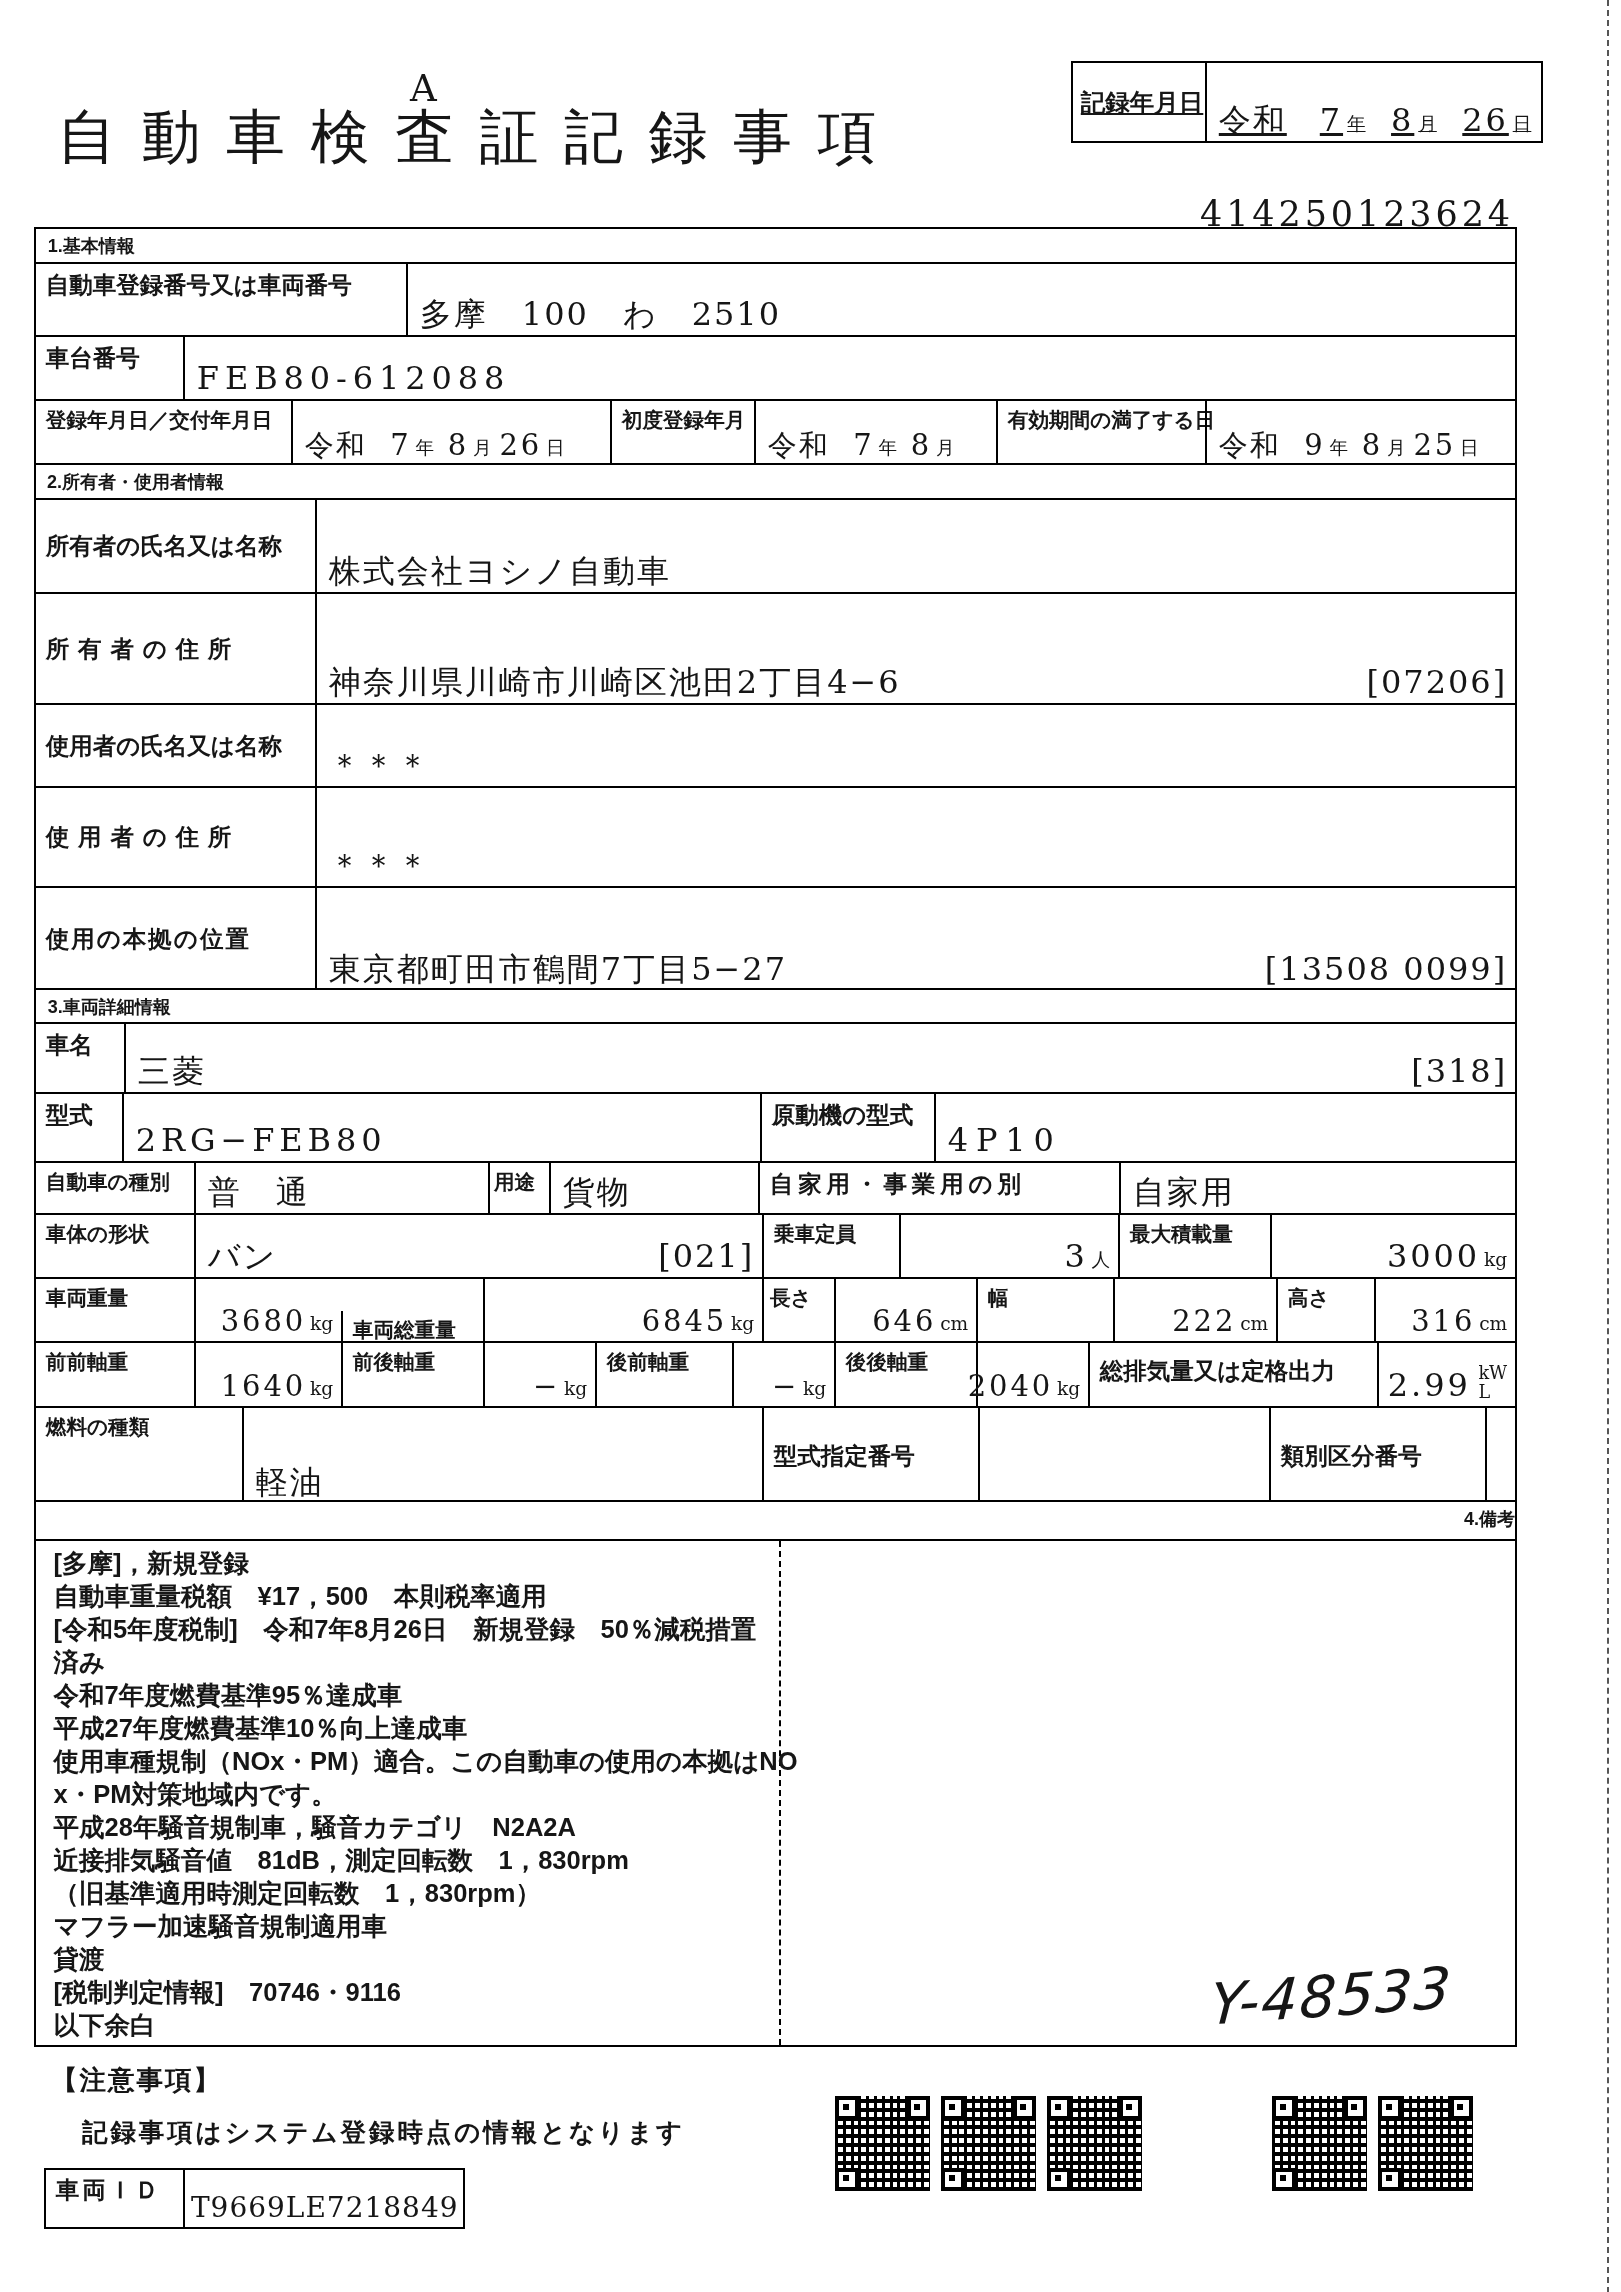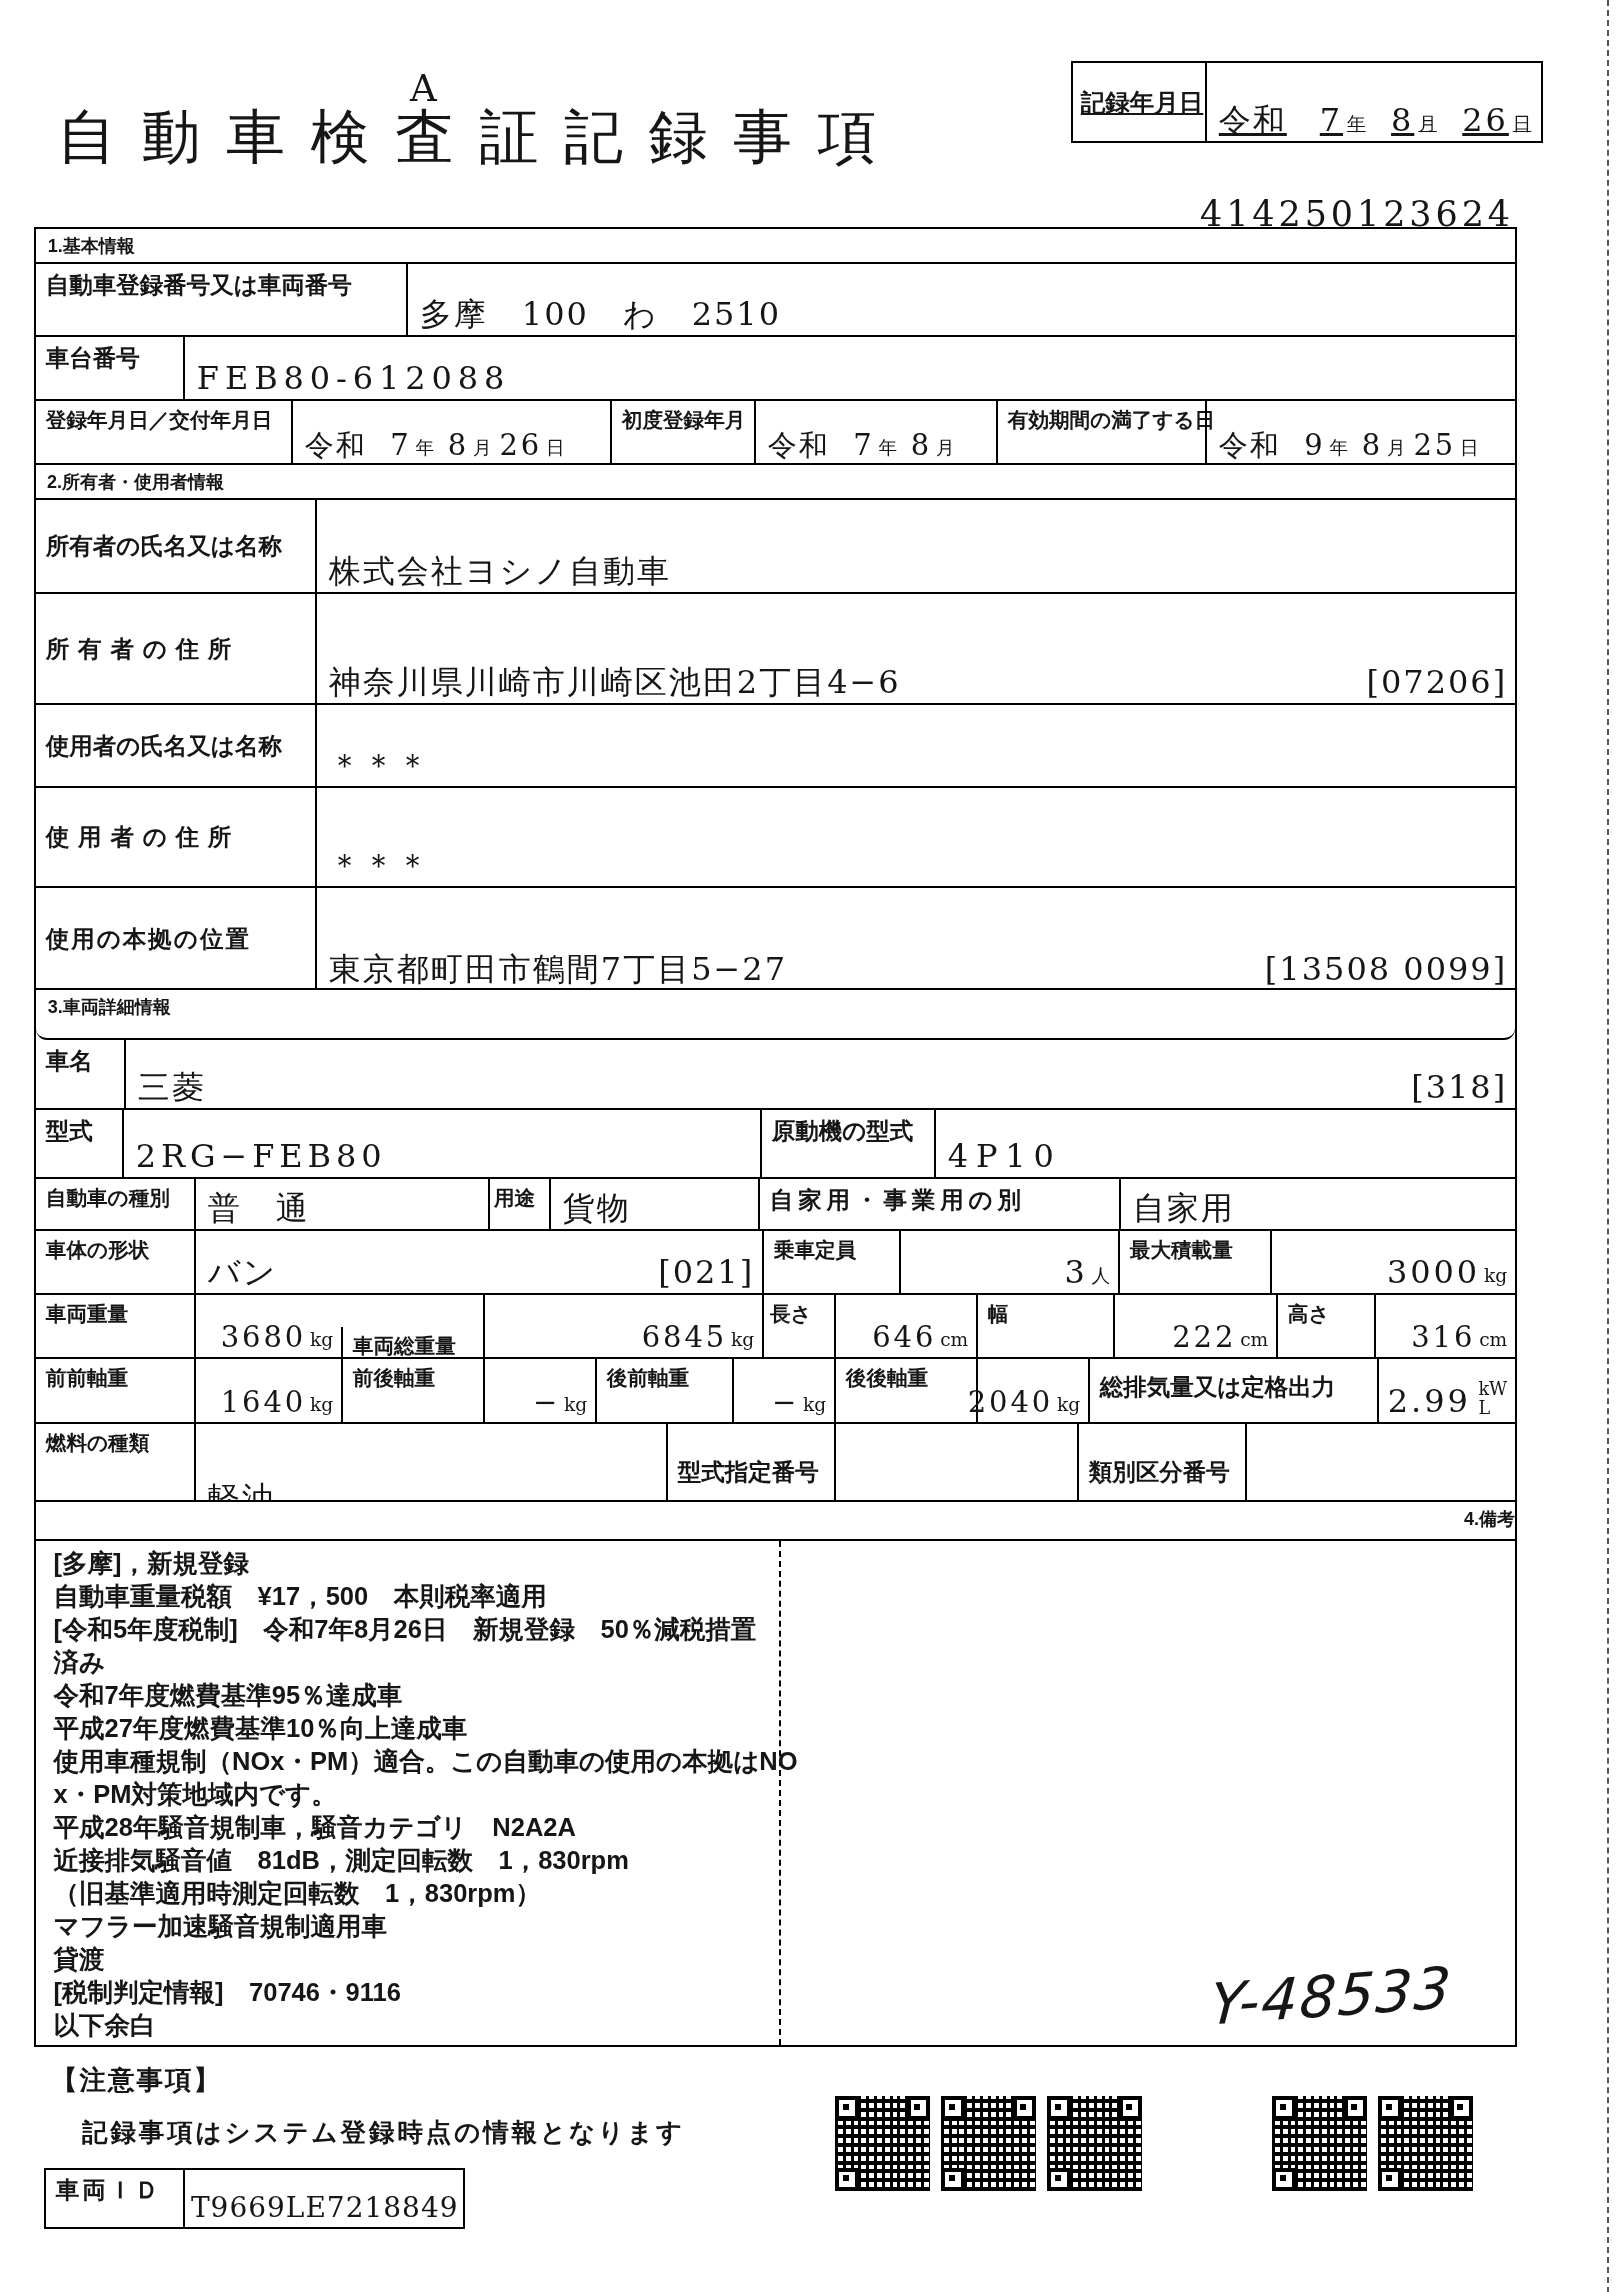--- a/index.html
+++ b/index.html
@@ -233,21 +233,21 @@
       <div class="cell" style="flex:1;">
         <div class="val">
             <span>東京都町田市鶴間7丁目5−27</span>
             <span class="code">[13508 0099]</span>
           </div>
       </div>
     </div>
   </div>
 
   <div class="sec" style="top:988px;">
-    <div class="sec-head" style="height:50px;border-radius:11px;">3.車両詳細情報</div>
+    <div class="sec-head" style="height:34px;">3.車両詳細情報</div>
 
     <div class="row first" style="height:68px;">
       <div class="cell" style="flex:0 0 88px;">
         <div class="lab">車名</div>
       </div>
       <div class="cell" style="flex:1;">
         <div class="val">
             <span>三菱</span>
             <span class="code">[318]</span>
           </div>
@@ -412,21 +412,21 @@
         <div class="val right">
             <span class="num">2.99</span>
             <span class="kwl">
               <span>kW</span>
               <span>L</span>
             </span>
           </div>
       </div>
     </div>
 
-    <div class="row" style="height:97px;">
+    <div class="row" style="height:97px;gap:48px;">
       <div class="cell" style="flex:0 0 158px;">
         <div class="lab small">燃料の種類</div>
       </div>
       <div class="cell" style="flex:0 0 472px;">
         <div class="val">軽油</div>
       </div>
       <div class="cell" style="flex:0 0 168px;">
         <div class="lab center">型式指定番号</div>
       </div>
       <div class="cell" style="flex:0 0 243px;">

